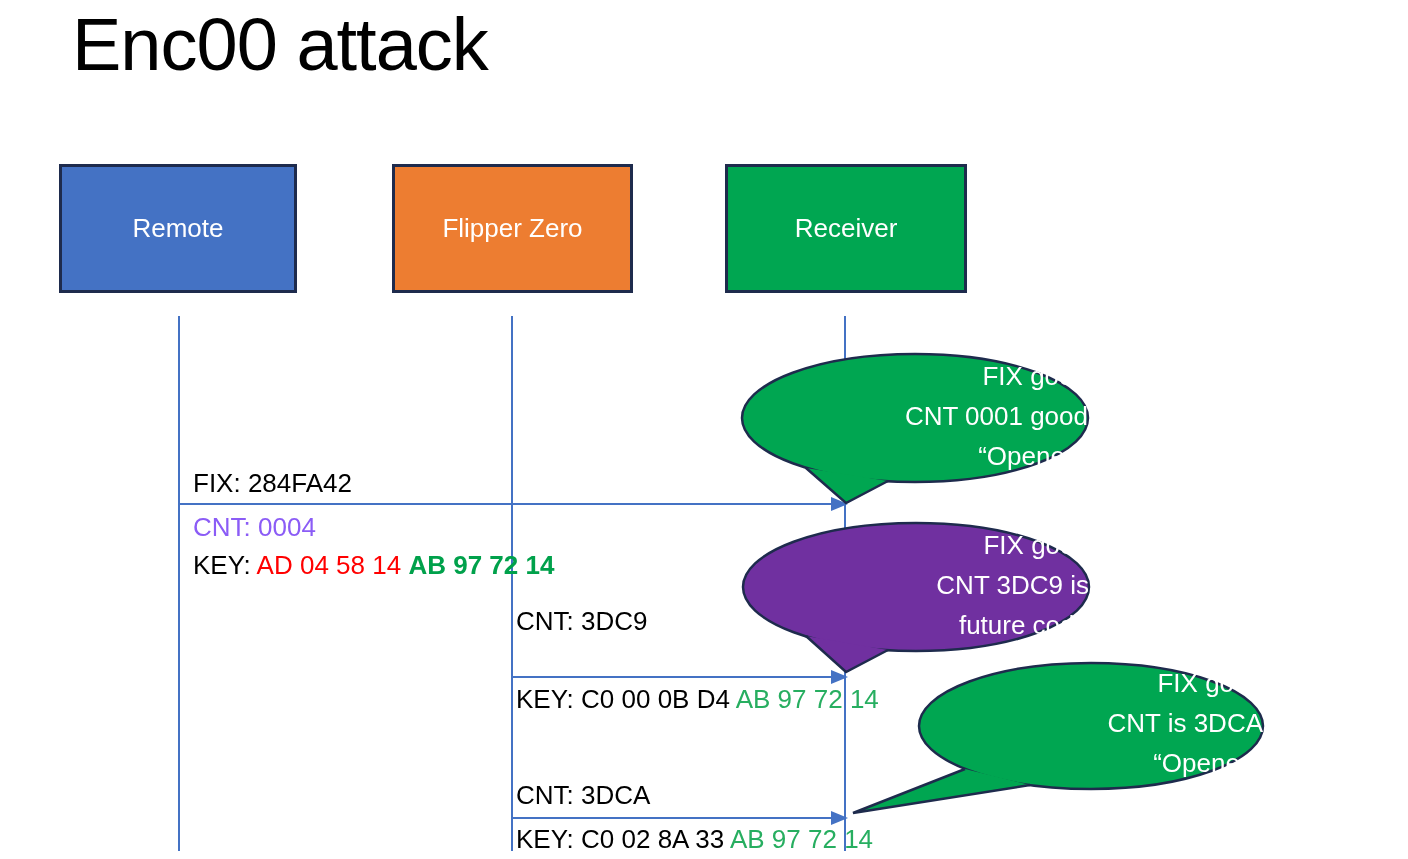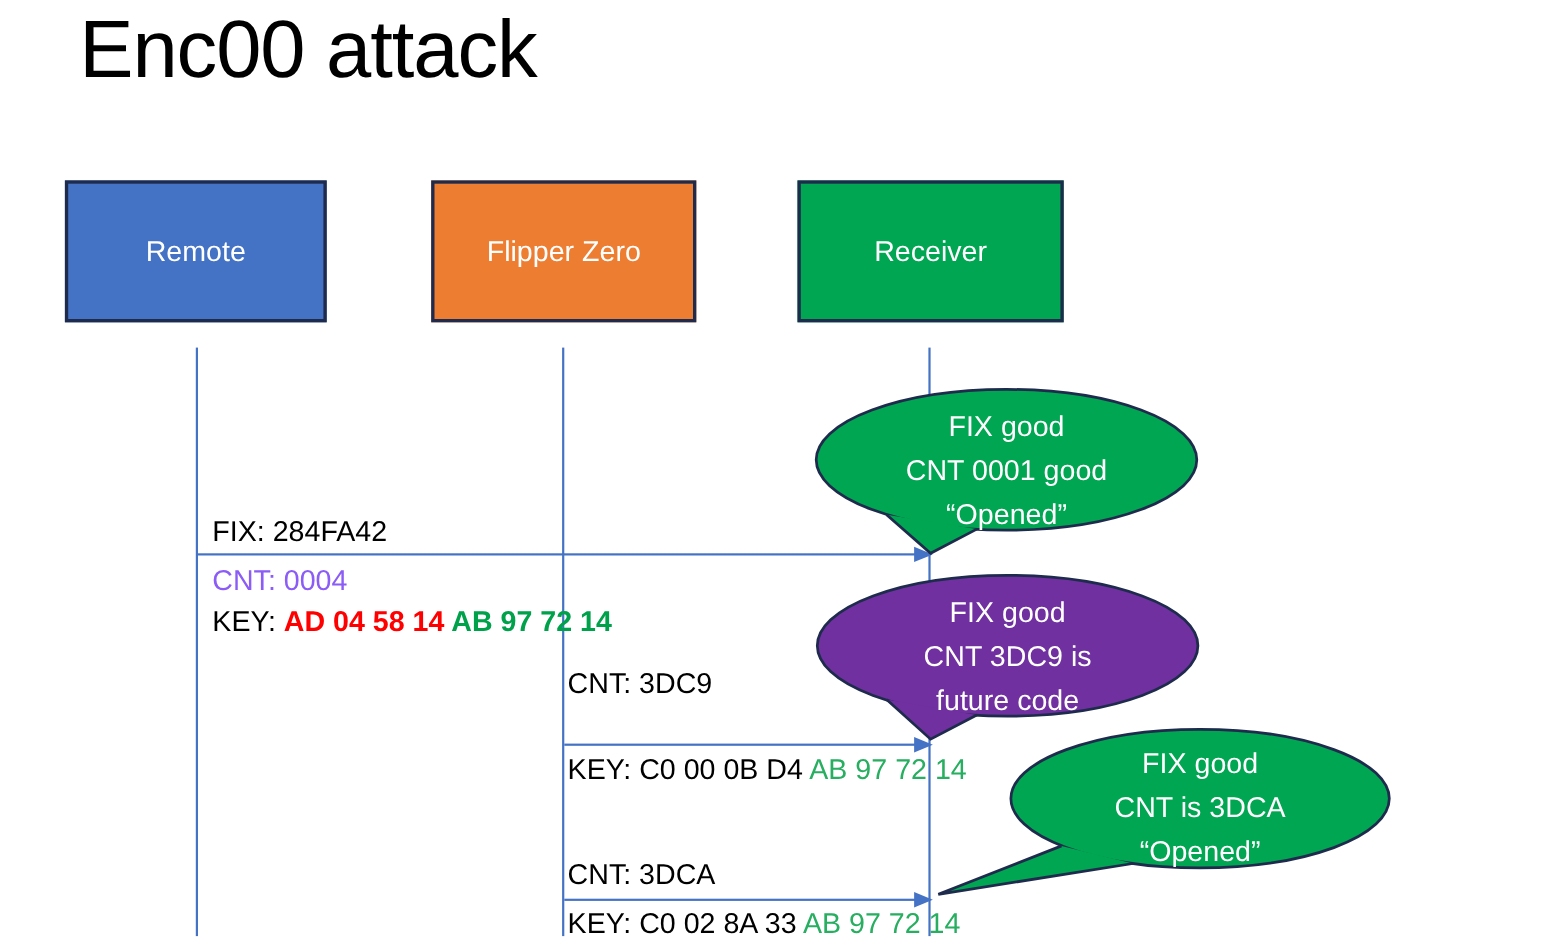--- a/index.html
+++ b/index.html
@@ -23,21 +23,21 @@
     position:absolute;width:0;height:0;
     border-left:17px solid var(--connector);
     border-top:7px solid transparent;border-bottom:7px solid transparent;
   }
   .msg{position:absolute;font-size:26px;color:#000;line-height:38px;white-space:nowrap;}
   .msg .tline span{white-space:pre;}
   .bubbles{position:absolute;left:0;top:0;}
   .callout-shape{stroke:var(--shape-border);stroke-width:2.5px;stroke-linejoin:miter;}
   .btext{
     position:absolute;color:#fff;font-size:26px;line-height:40px;
-    text-align:center;white-space:nowrap;margin-top:11px;
+    text-align:right;white-space:nowrap;
   }
 </style>
 </head>
 <body>
 
 <div class="slide">
 
   <div class="title">Enc00 attack</div>
 
   <div class="actor" style="left: 59px; width: 238px; background-color: rgb(68, 114, 196);">
@@ -61,21 +61,21 @@
   <div class="ahead" style="left:831px;top:670px"></div>
 
   <div class="arrow" style="left:513px;top:817px;width:319px"></div>
   <div class="ahead" style="left:831px;top:811px"></div>
 
   <div class="msg" style="left:193px;top:464px">
       <div class="tline"><span style="color: rgb(0, 0, 0);">FIX: 284FA42</span></div>
     </div>
   <div class="msg" style="left:193px;top:508px">
       <div class="tline"><span style="color: #8b5cf6;">CNT: 0004</span></div>
-      <div class="tline"><span style="color: rgb(0, 0, 0);">KEY: </span><span style="color: rgb(255, 0, 0); font-weight: 700;">AD 04 58 14 </span><span style="color: rgb(0, 161, 75); font-weight: 700;">AB 97 72 14</span></div>
+      <div class="tline"><span style="color: rgb(0, 0, 0);">KEY: </span><span style="color: rgb(255, 0, 0); font-weight: 400;">AD 04 58 14 </span><span style="color: rgb(0, 161, 75); font-weight: 700;">AB 97 72 14</span></div>
     </div>
 
   <div class="msg" style="left:516px;top:602px">
       <div class="tline"><span style="color: rgb(0, 0, 0);">CNT: 3DC9</span></div>
     </div>
   <div class="msg" style="left:516px;top:680px">
       <div class="tline"><span style="color: rgb(0, 0, 0);">KEY: C0 00 0B D4 </span><span style="color: rgb(39, 174, 96);">AB 97 72 14</span></div>
     </div>
 
   <div class="msg" style="left:516px;top:776px">

